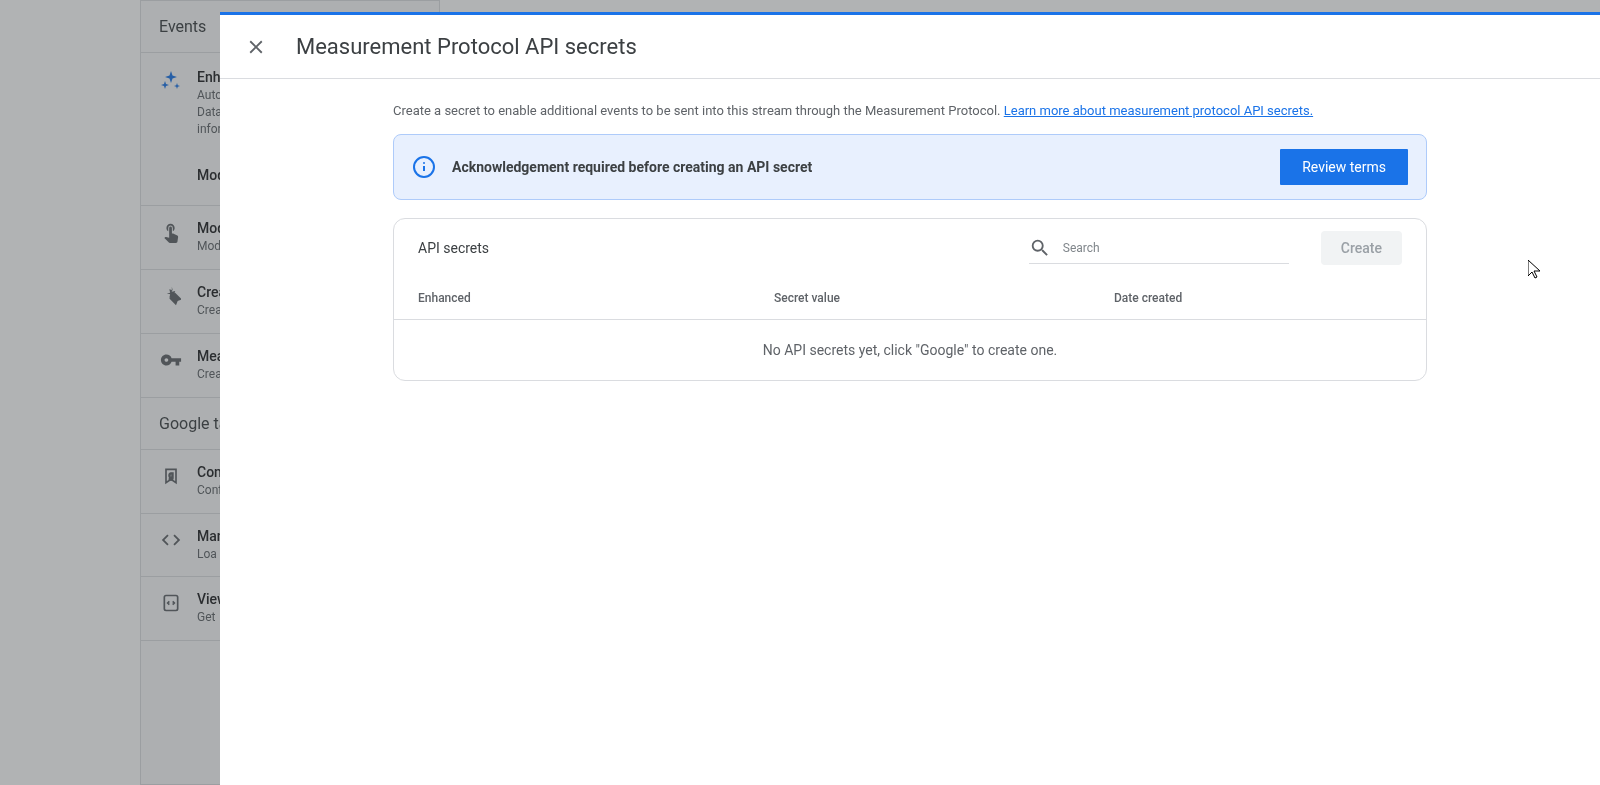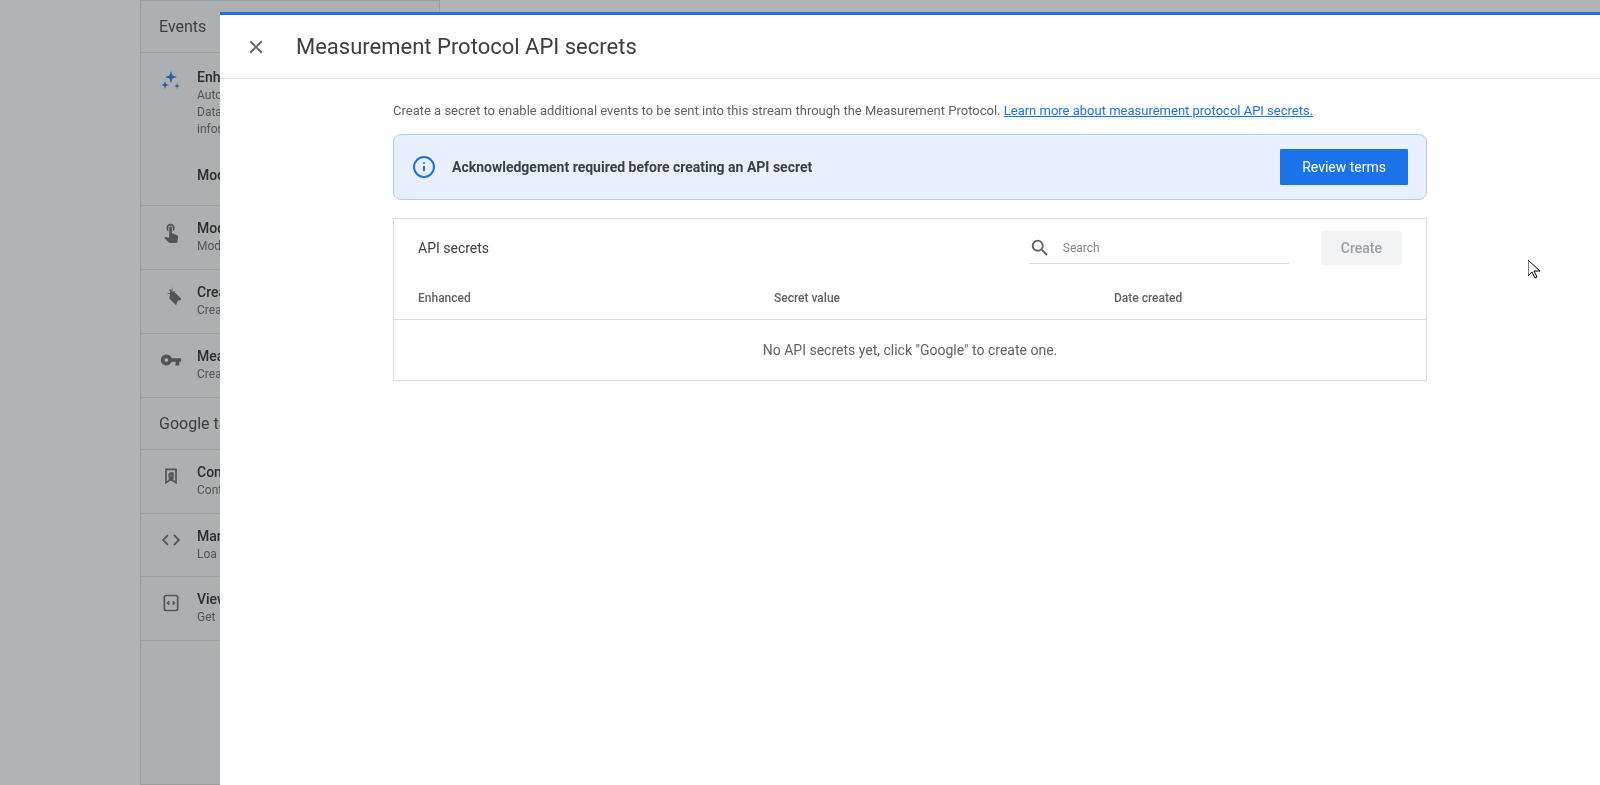--- a/index.html
+++ b/index.html
@@ -165,21 +165,21 @@
       color: #fff;
       border: none;
       padding: 10px 22px;
       border-radius: 1px;
       font-size: 14px;
       font-weight: 400;
       cursor: pointer;
     }
     .secrets-card {
       border: 1px solid #dadce0;
-      border-radius: 0;
+      border-radius: 12px;
       background: #fff;
     }
     .secrets-toolbar {
       display: flex;
       align-items: center;
       padding: 12px 24px;
       gap: 16px;
     }
     .secrets-label {
       font-size: 14px;

